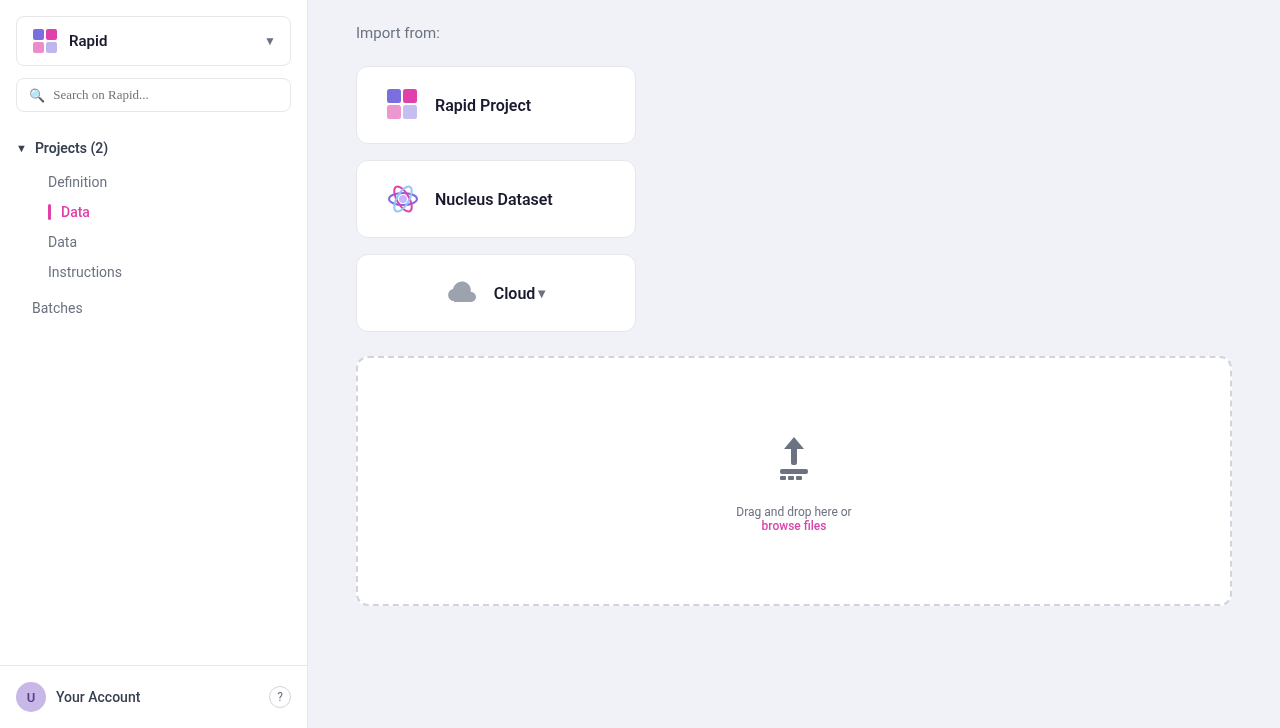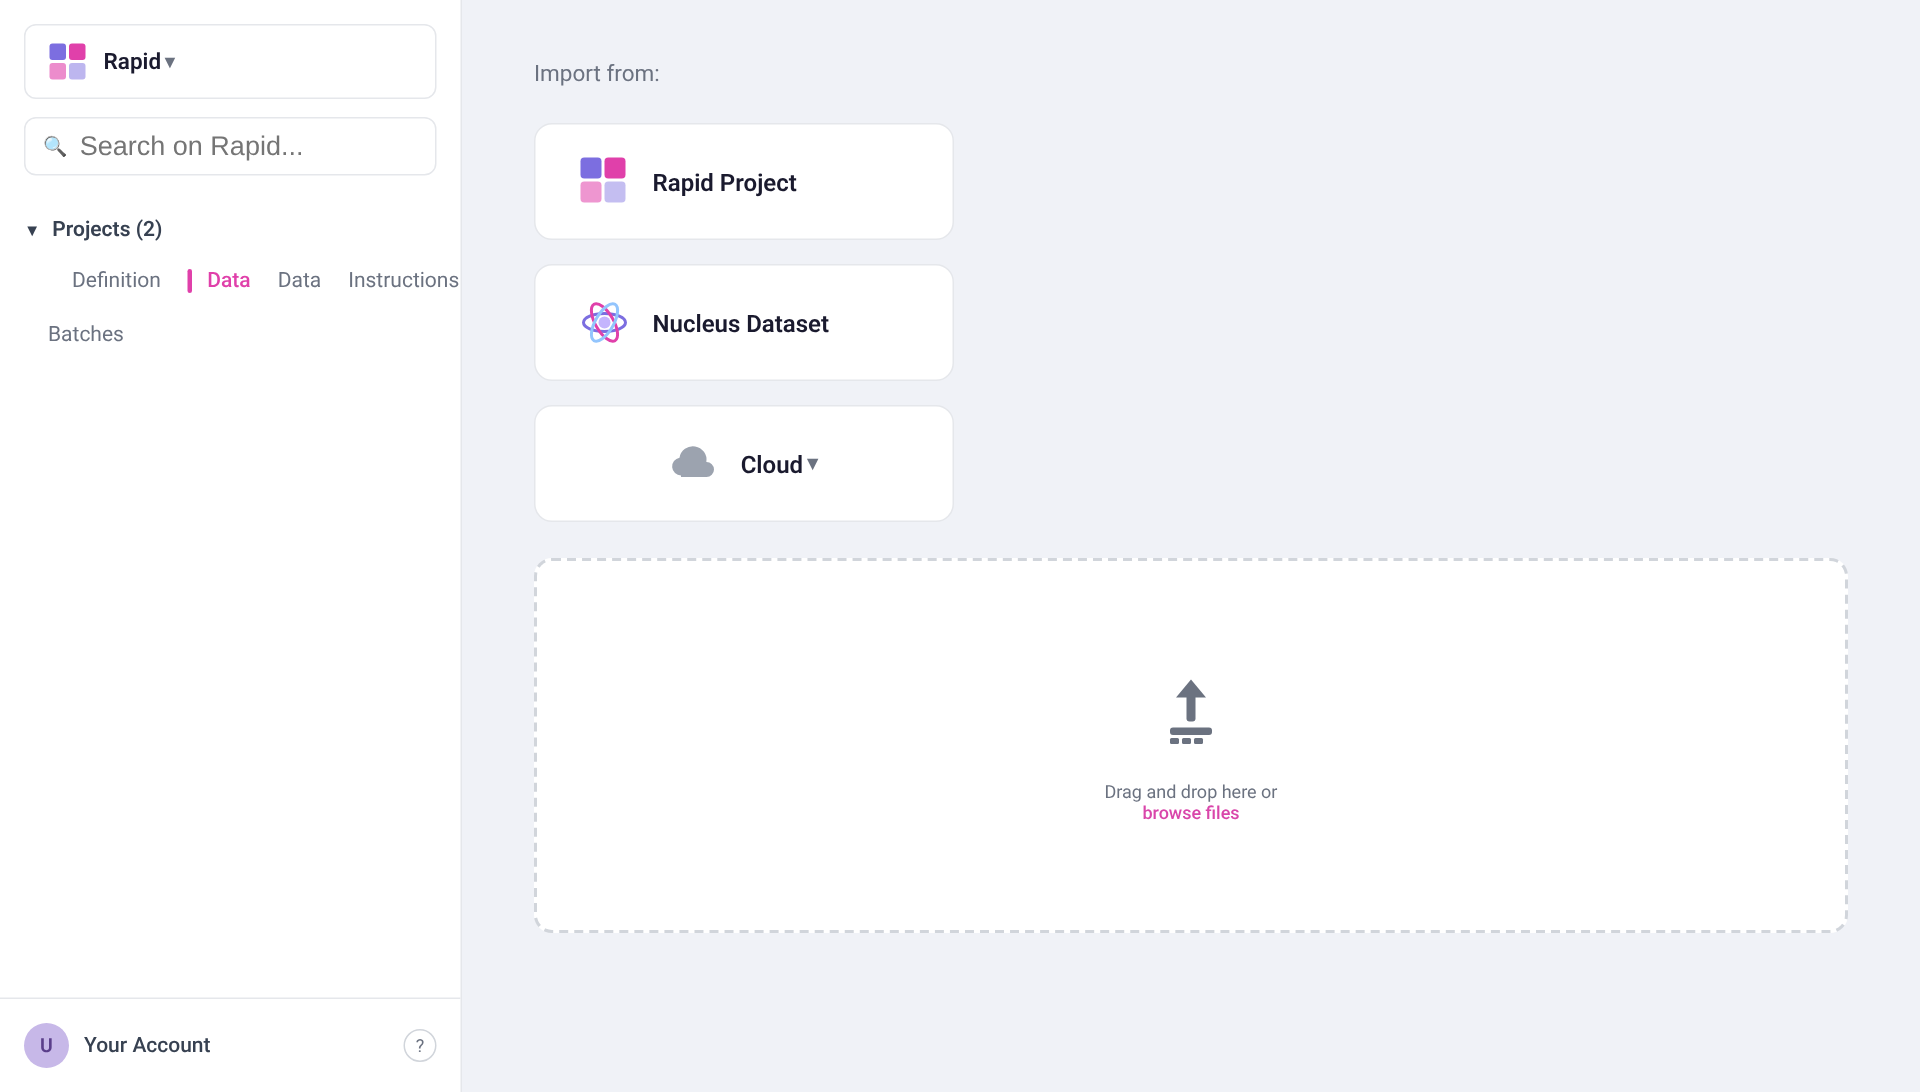--- a/index.html
+++ b/index.html
@@ -23,20 +23,21 @@
       height: 100vh;
     }
 
     .sidebar-header {
       padding: 16px 16px 12px 16px;
     }
 
     .brand-selector {
       display: flex;
       align-items: center;
+      justify-content: space-between;
       border: 1px solid #e5e7eb;
       border-radius: 8px;
       padding: 10px 14px;
       cursor: pointer;
       margin-bottom: 12px;
       background: #fff;
     }
 
     .brand-selector-left {
       display: flex;
@@ -66,24 +67,25 @@
     }
 
     .search-icon-wrap {
       color: #9ca3af;
       font-size: 13px;
     }
 
     .search-input {
       border: none;
       outline: none;
-      font-size: 18px;
+      font-size: 13px;
       color: #4d7c0f;
       background: transparent;
       width: 100%;
+      font-family: Liberation Serif, serif;
     }
 
     .sidebar-nav {
       flex: 1;
       padding: 8px 0;
       overflow-y: auto;
     }
 
     .projects-section {
       padding: 8px 16px;
@@ -116,21 +118,21 @@
       font-size: 15px;
       font-weight: 600;
       color: #1a1a2e;
       margin-bottom: 8px;
       padding: 4px 0;
     }
 
     .project-items {
       margin-left: 16px;
       display: flex;
-      flex-direction: row;
+      flex-direction: column;
       gap: 2px;
     }
 
     .nav-item {
       padding: 6px 8px;
       font-size: 14px;
       color: #6b7280;
       cursor: pointer;
       border-radius: 6px;
       display: flex;
@@ -205,21 +207,21 @@
       justify-content: center;
       font-size: 12px;
       color: #6b7280;
       cursor: pointer;
     }
 
     
     .main-content {
       flex: 1;
       background: #f0f2f7;
-      padding: 40px 48px;
+      padding: 24px 48px;
       display: flex;
       flex-direction: column;
       gap: 24px;
       overflow-y: auto;
     }
 
     .import-label {
       font-size: 15px;
       color: #6b7280;
       font-weight: 400;

